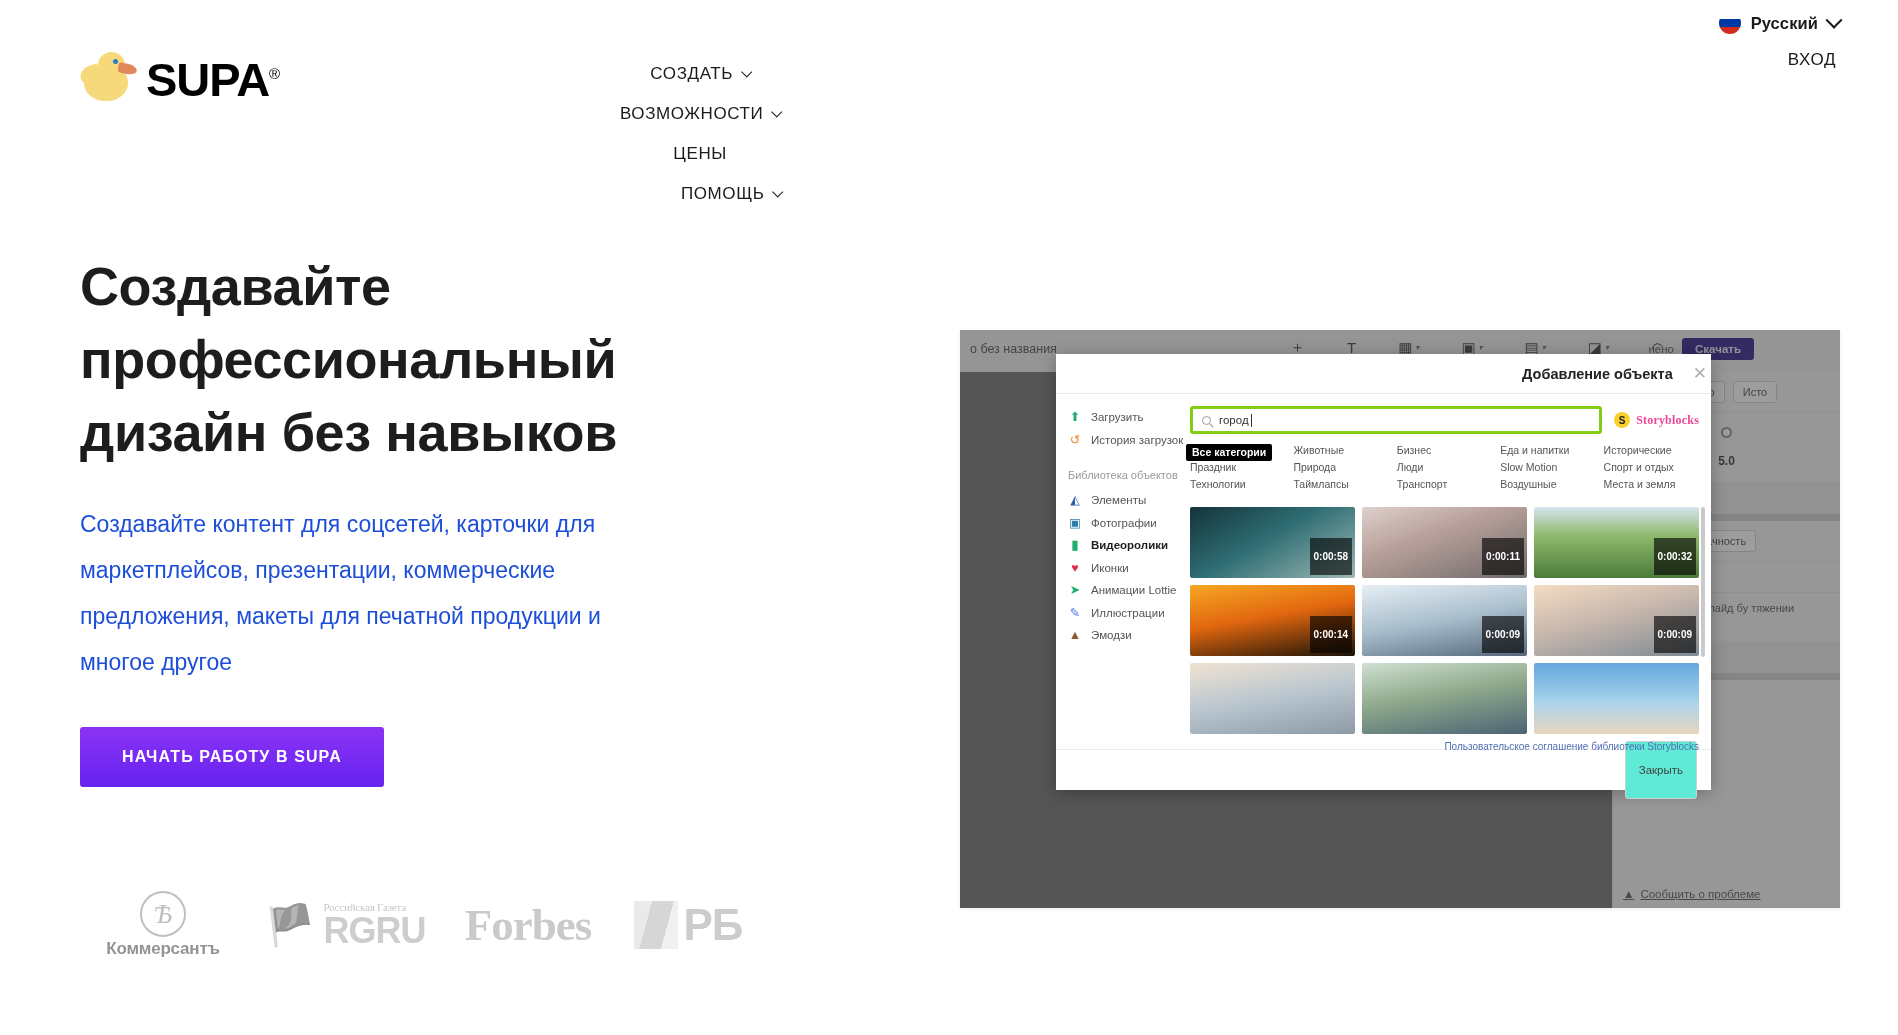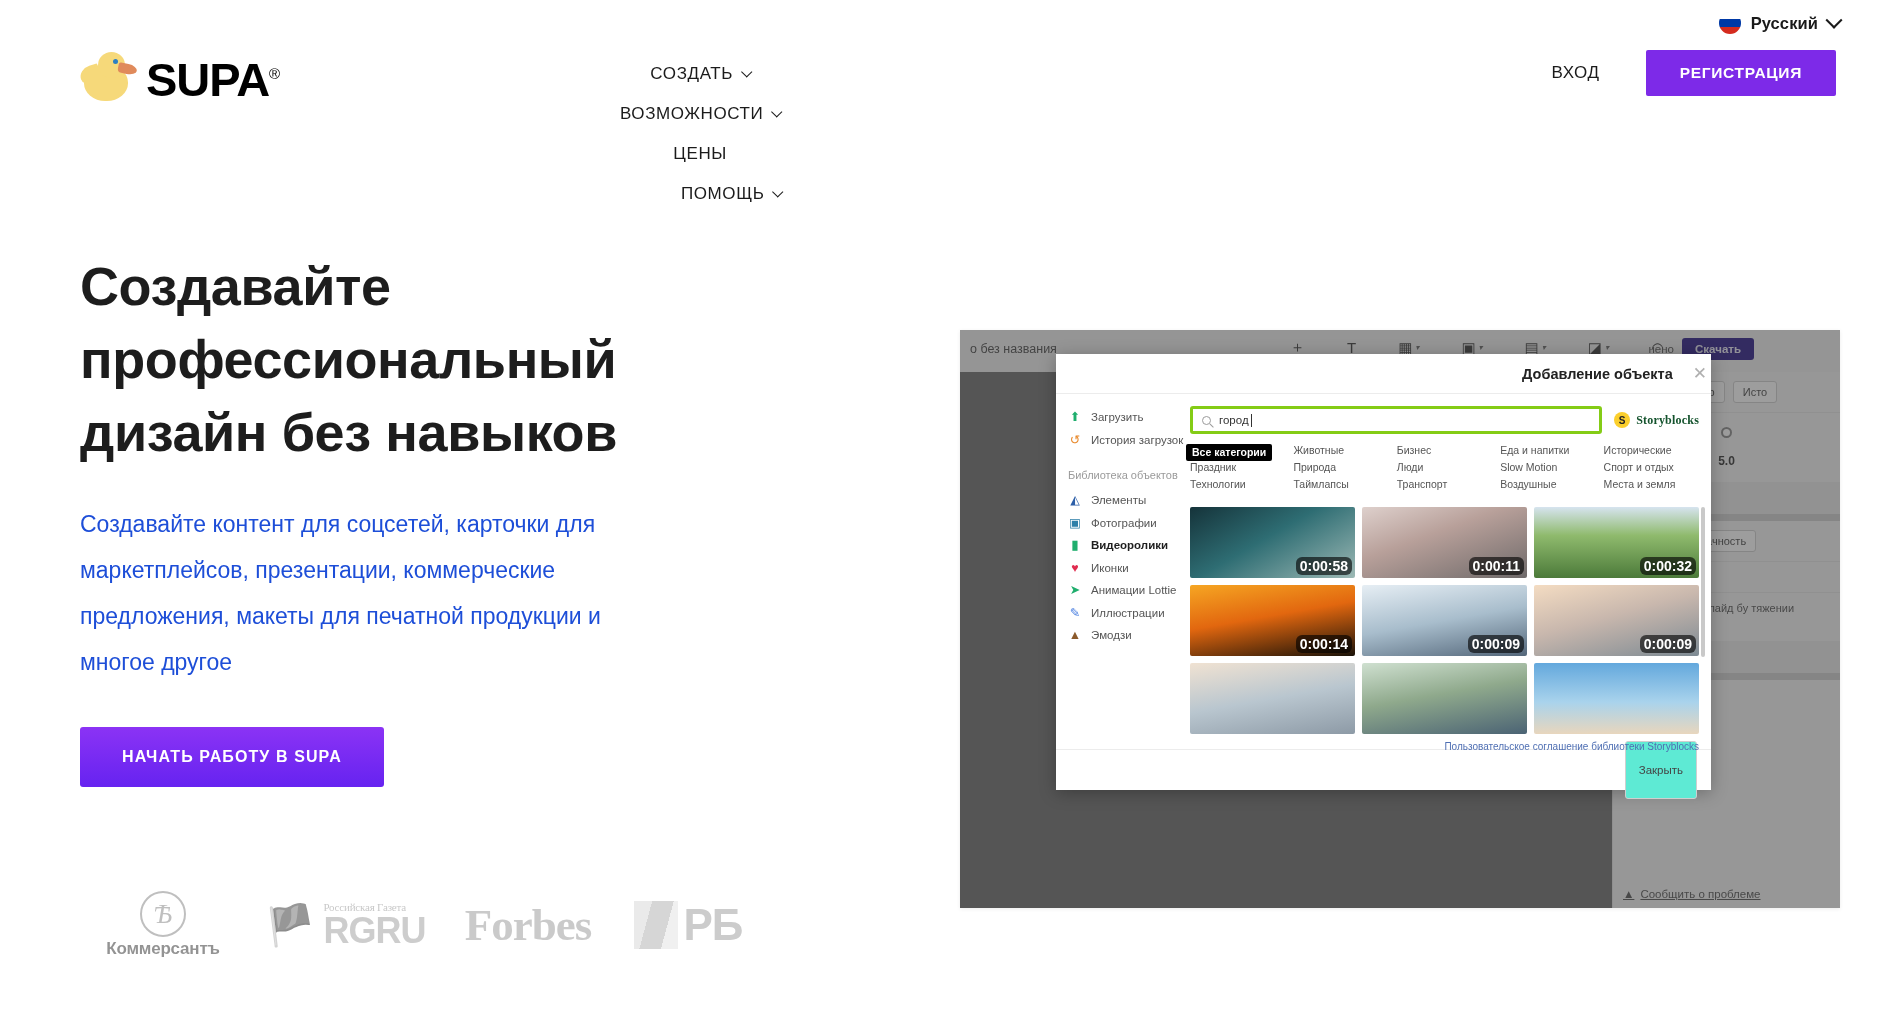--- a/index.html
+++ b/index.html
@@ -265,21 +265,21 @@
   .searchval::after {
     content: ""; position: absolute; right: -3px; top: 0px;
     width: 1px; height: 13px; background: #333;
   }
   .sb-brand { display: flex; align-items: center; gap: 6px; white-space: nowrap; }
   .sb-dot {
     width: 16px; height: 16px; border-radius: 50%; background: #fbcf2d;
     color: #222; font-size: 10px; font-weight: 700;
     display: flex; align-items: center; justify-content: center;
   }
-  .sb-name { font-family: "Liberation Serif", serif; font-weight: 700; font-size: 12px; color: #14532d; letter-spacing: .2px;}
+  .sb-name { font-family: "Liberation Serif", serif; font-weight: 700; font-size: 12px; color: #ec4899; letter-spacing: .2px;}
 
   .cats {
     margin-top: 10px;
     display: grid; grid-template-columns: repeat(5, 1fr);
     grid-auto-rows: 17px; gap: 0 8px;
     font-size: 10.5px; color: #555;
   }
   .cat { cursor: pointer; white-space: nowrap; }
   .cat.sel {
     background: #000; color: #fff; font-weight: 700;
@@ -291,21 +291,21 @@
     margin-top: 12px; display: grid; grid-template-columns: repeat(3, 1fr);
     gap: 7px; position: relative;
   }
   .thumb {
     position: relative; height: 71px; border-radius: 2px; overflow: hidden;
     background: #cfcfcf; cursor: pointer;
   }
   .dur {
     position: absolute; right: 3px; bottom: 3px;
     background: rgba(0,0,0,.62); color: #fff;
-    font-size: 14px; padding: 1px 4px; border-radius: 6px; font-weight: 700;
+    font-size: 10px; padding: 13px 4px; border-radius: 0; font-weight: 700;
   }
   .t1 { background: linear-gradient(150deg,#15333a 0%, #2e6d73 45%, #9db9b5 100%); }
   .t2 { background: linear-gradient(160deg,#ded0cc 0%, #b8a09a 40%, #6f6a6a 100%); }
   .t3 { background: linear-gradient(180deg,#d6e4ef 0%, #8fba6d 40%, #4c7a3a 100%); }
   .t4 { background: linear-gradient(170deg,#f6a623 0%, #e2670f 45%, #1a1208 100%); }
   .t5 { background: linear-gradient(170deg,#e6eef4 0%, #a8bdcc 50%, #54677a 100%); }
   .t6 { background: linear-gradient(165deg,#f4dcc2 0%, #c8b7ad 45%, #7d8a93 100%); }
   .t7 { background: linear-gradient(170deg,#f0e2d2 0%, #b9c6cf 50%, #8d9aa6 100%); }
   .t8 { background: linear-gradient(170deg,#cfe0d0 0%, #8fa98c 45%, #4b6374 100%); }
   .t9 { background: linear-gradient(180deg,#63a8dd 0%, #a9d3ec 55%, #e8d6bd 100%); }
@@ -368,21 +368,20 @@
         <span>ЦЕНЫ</span>
       </div>
       <div class="navitem">
         <span>ПОМОЩЬ</span>
         <span class="chev sm"></span>
       </div>
     </nav>
 
     <div class="authzone">
       <span class="login-link">ВХОД</span>
-      <button class="signup-btn">РЕГИСТРАЦИЯ</button>
     </div>
   </div>
 
   <div class="hero-left">
     <h1 class="hero-title">Создавайте профессиональный дизайн без навыков</h1>
     <p class="hero-sub">Создавайте контент для соцсетей, карточки для маркетплейсов, презентации, коммерческие предложения, макеты для печатной продукции и многое другое</p>
     <button class="cta-btn">НАЧАТЬ РАБОТУ В SUPA</button>
   </div>
 
   <div class="press">

